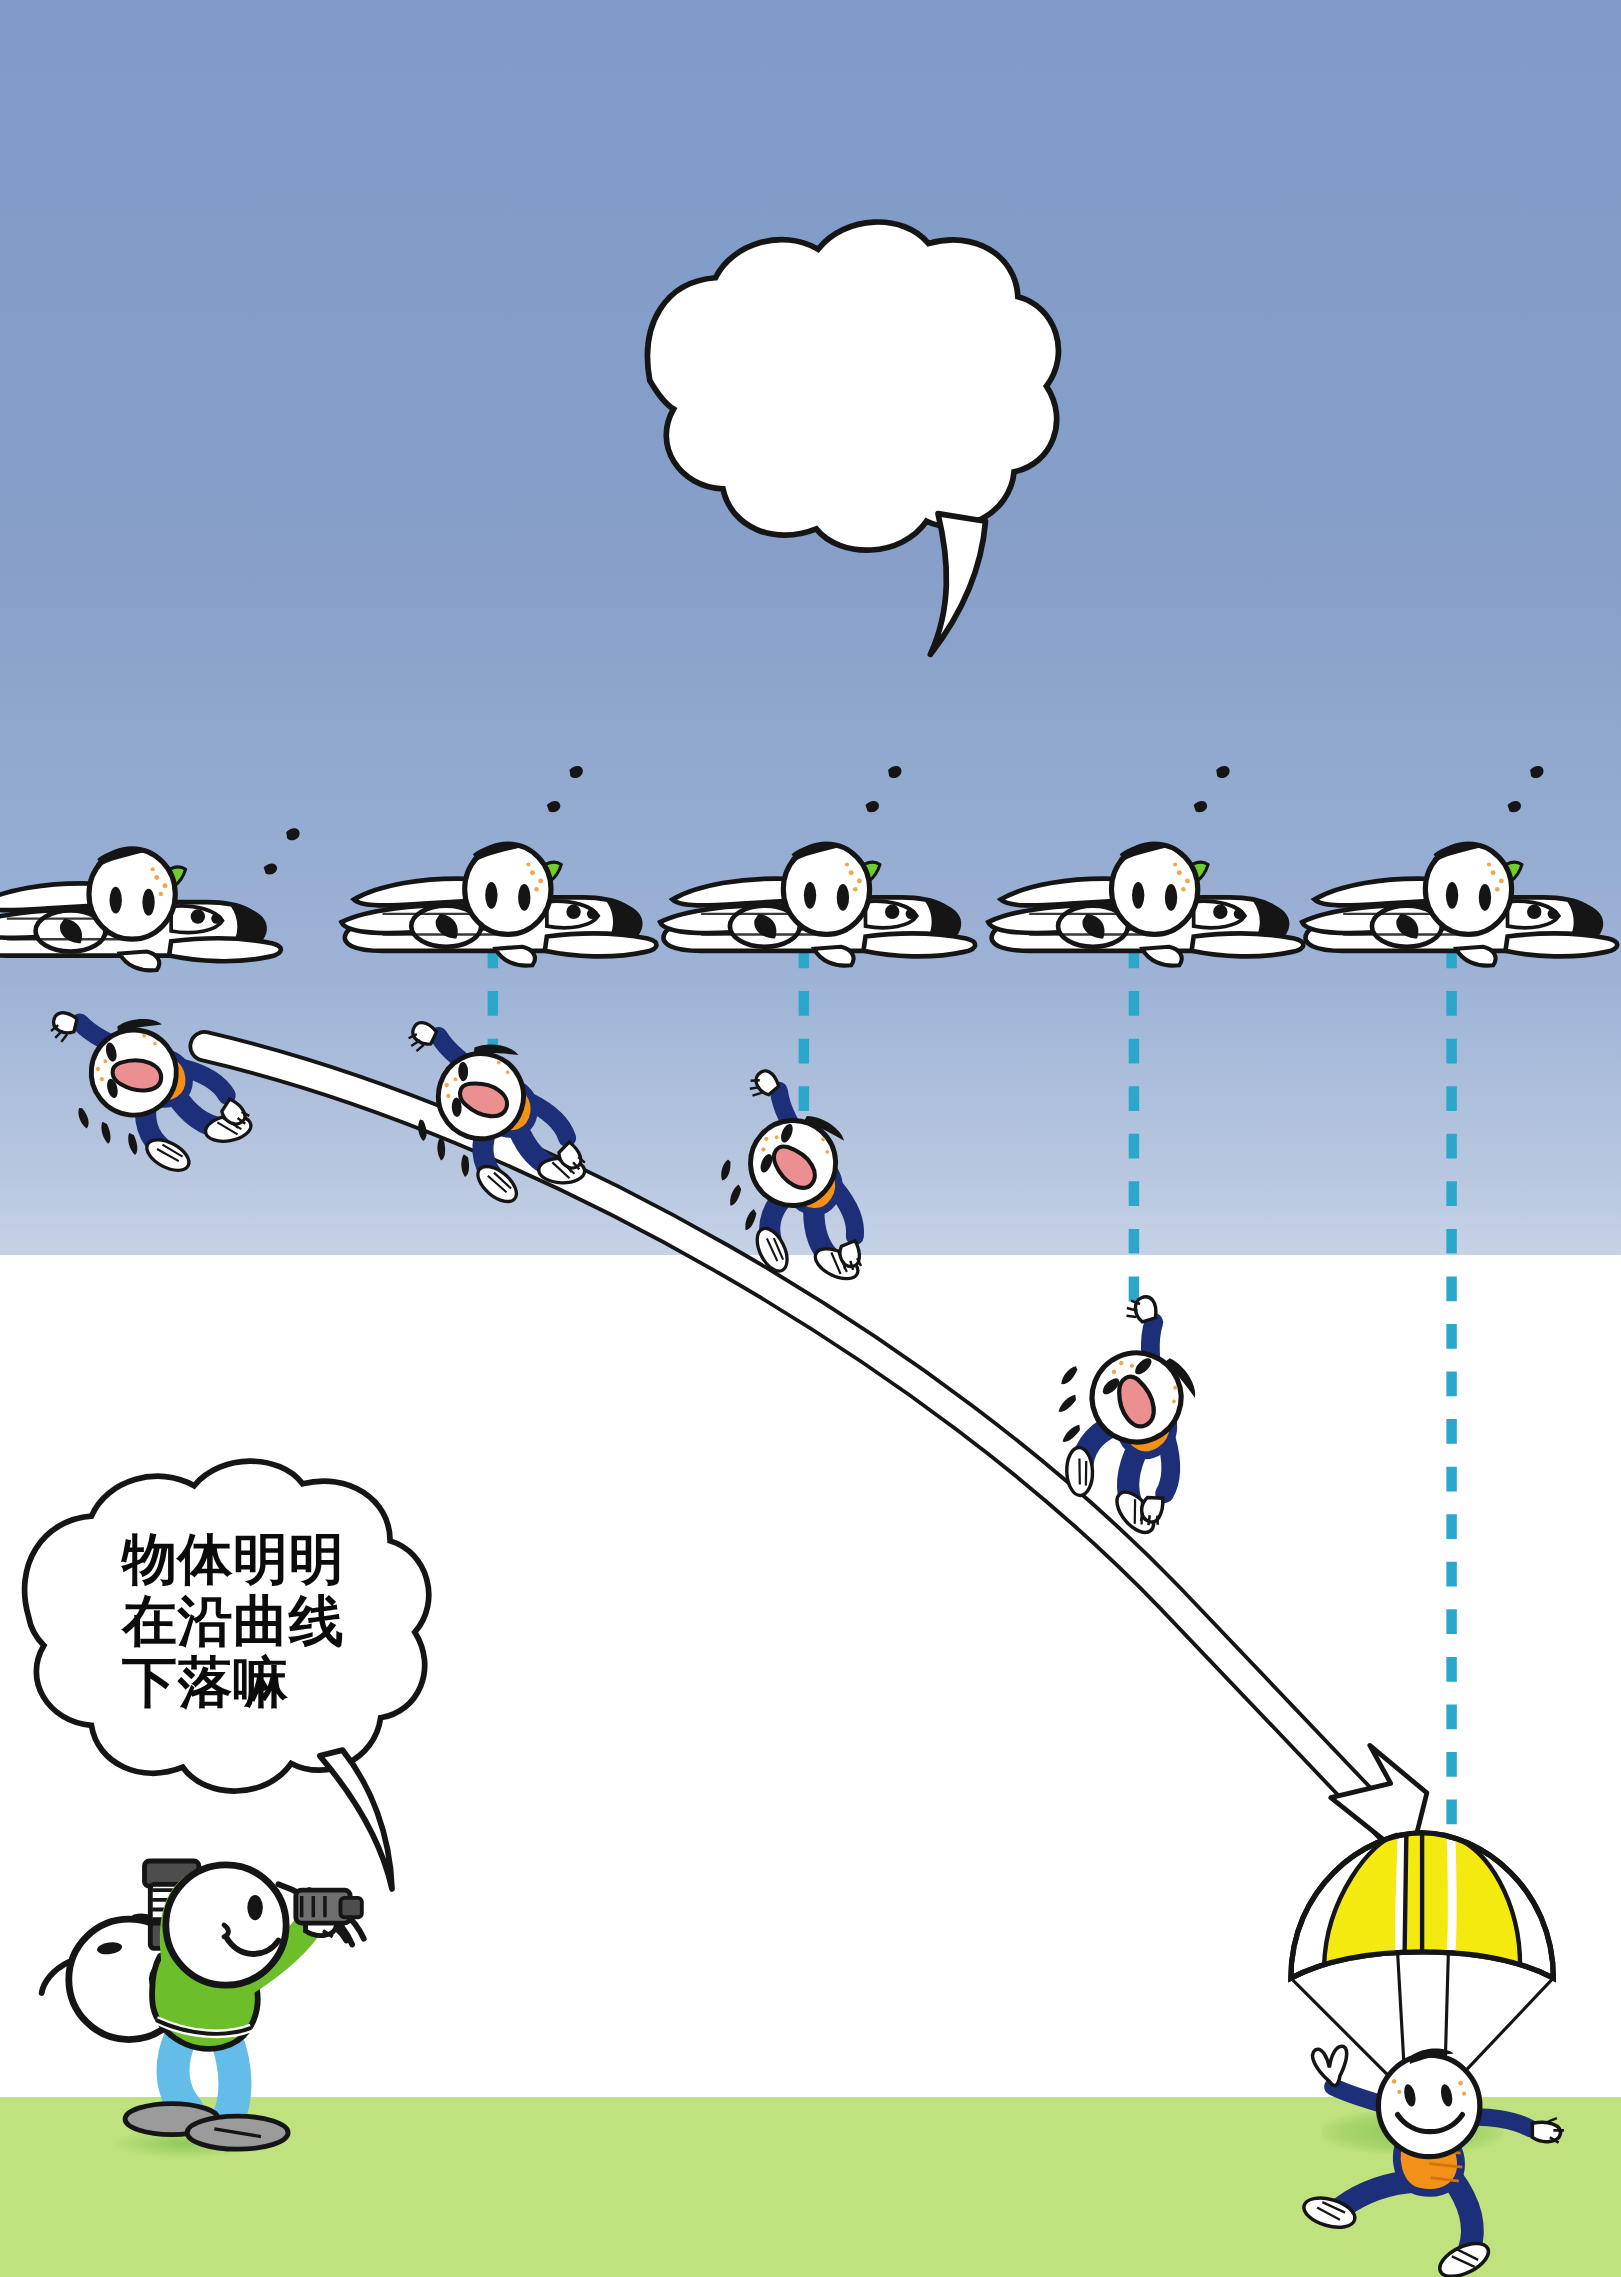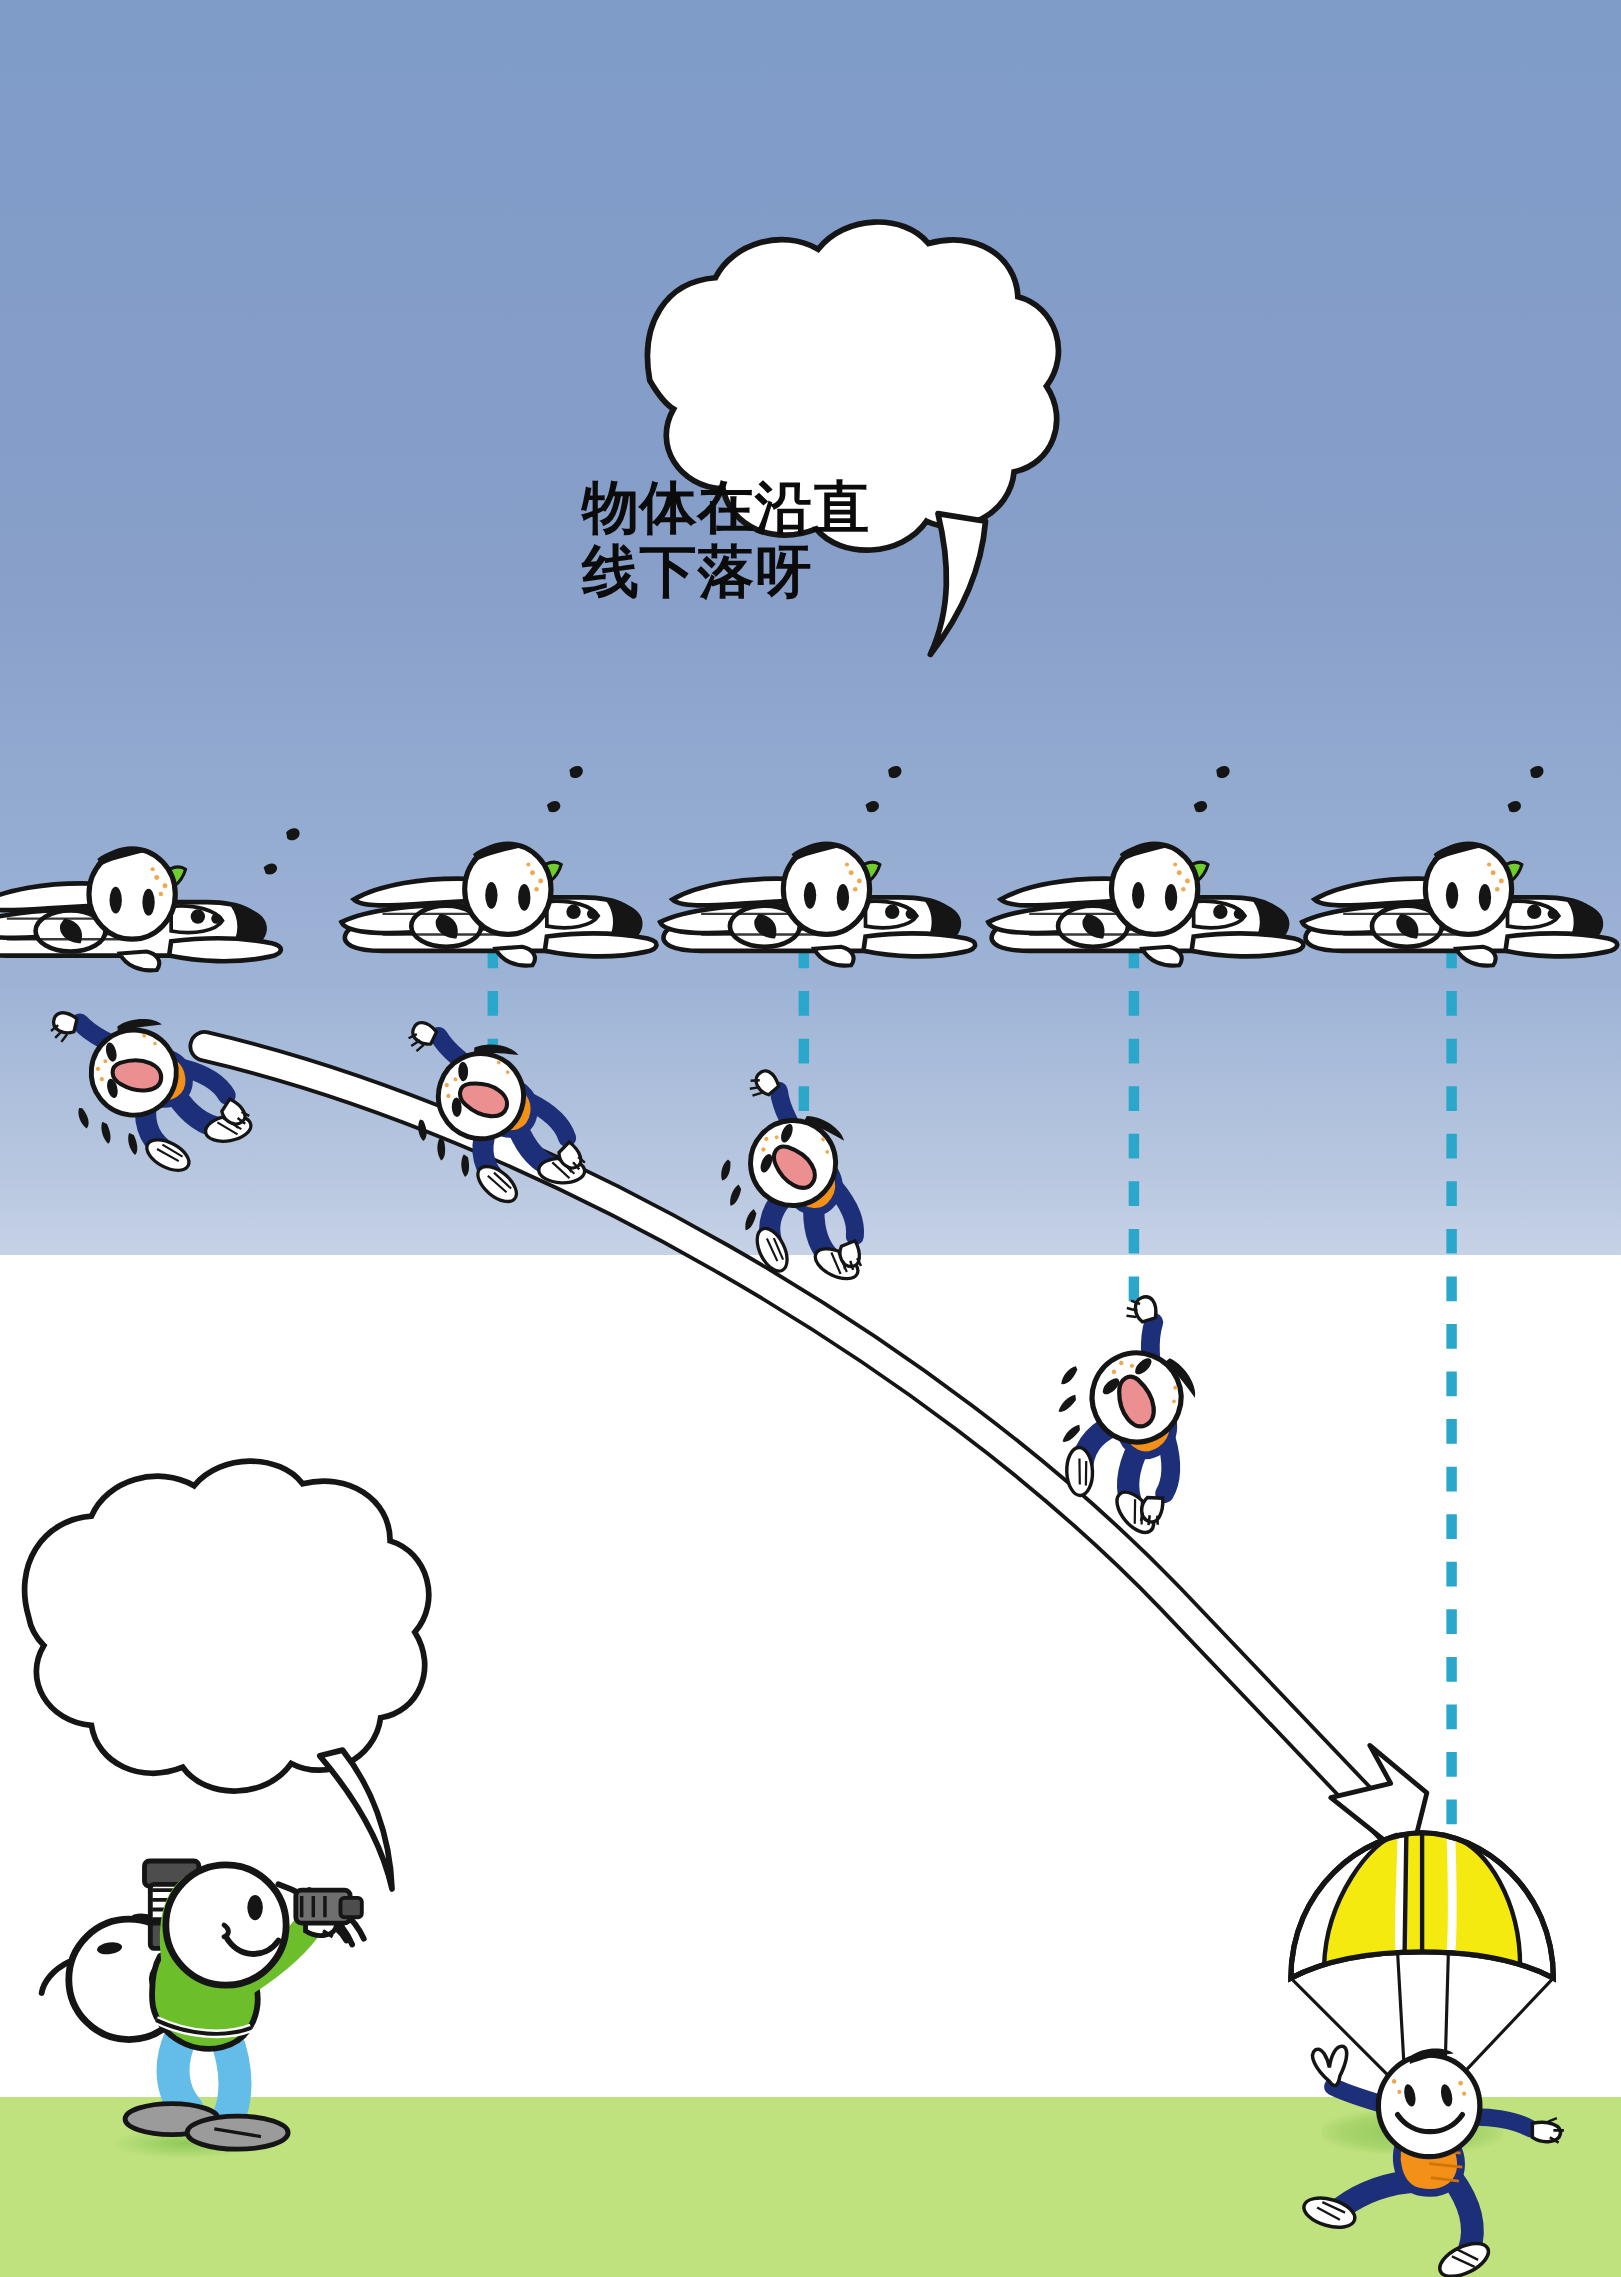--- a/index.html
+++ b/index.html
@@ -316,18 +316,19 @@
                C460,1754 440,1800 400,1806
                C394,1850 344,1874 306,1854
                C280,1892 216,1892 192,1858
                C148,1876 102,1854 96,1814
                C50,1810 24,1766 46,1730
                C38,1722 32,1712 30,1700 Z" fill="#ffffff" stroke="#151515" stroke-width="6"></path>
       <path d="M336,1846 C370,1886 400,1932 412,1986 C410,1928 390,1878 360,1840 Z" fill="#ffffff" stroke="#151515" stroke-width="6" stroke-linejoin="round"></path>
     </g>
   </svg>
 
-  <div id="bubble1-text" class="bubble-text">物体在沿直
-线下落呀</div>
-
+
+  <div id="bubble2-text" class="bubble-text">物体明明
+在沿曲线
+下落嘛</div>
 
 </div>
 
 
 </body></html>

